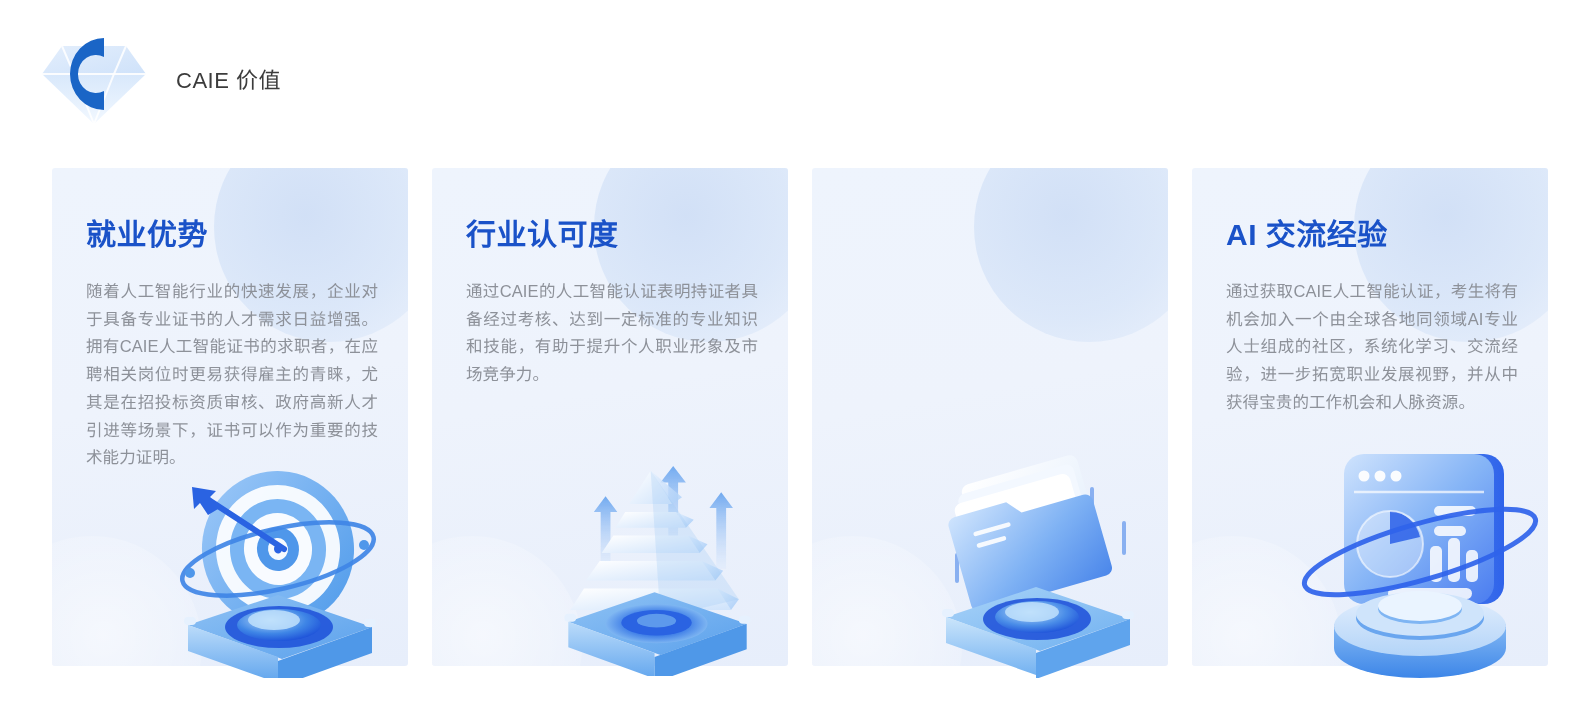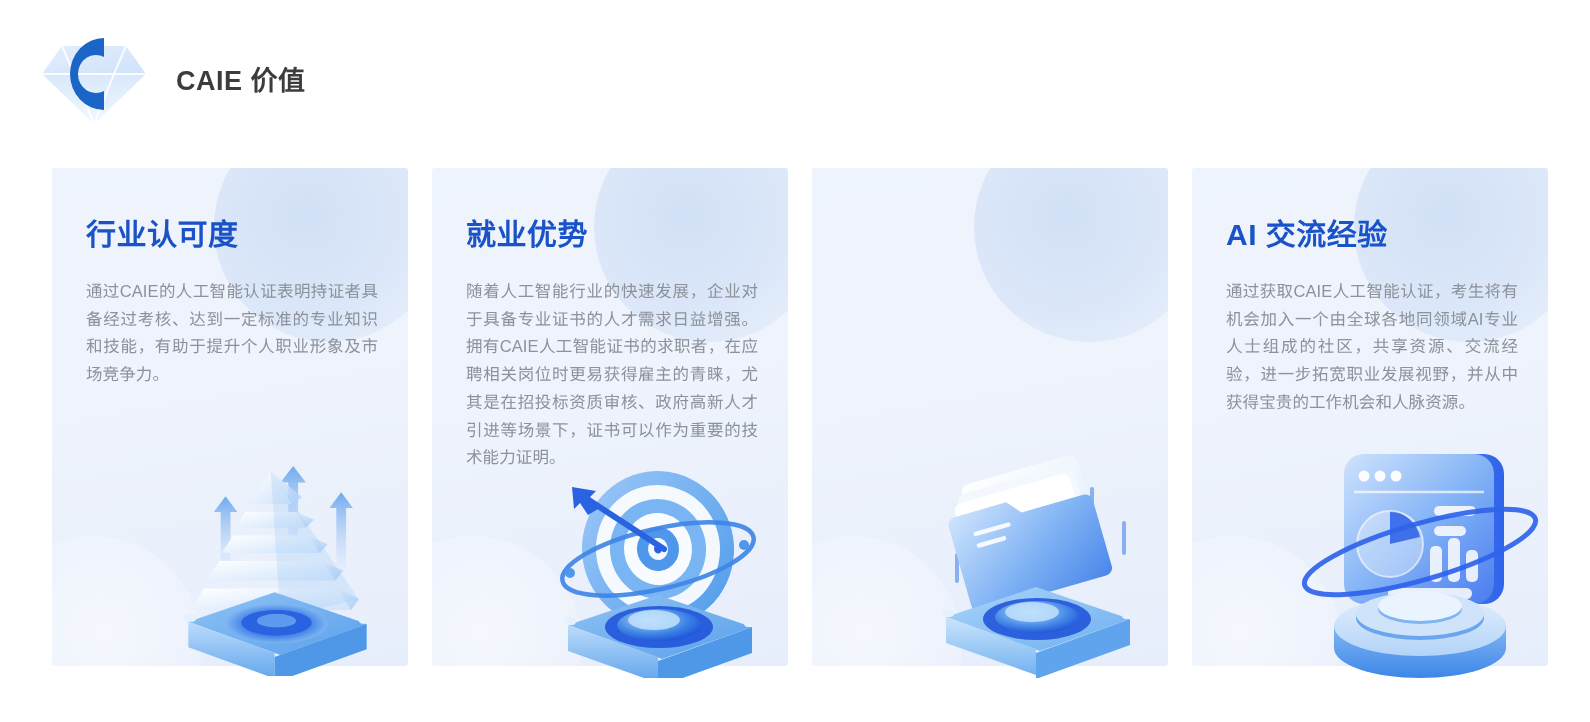--- a/index.html
+++ b/index.html
@@ -31,22 +31,22 @@
     height: 100px;
   }
   .logo-mark {
     width: 120px;
     height: 100px;
     position: relative;
     flex: 0 0 auto;
   }
   .logo-mark svg { display: block; }
   .header-title {
-    font-size: 27px;
-    font-weight: 700;
+    font-size: 22px;
+    font-weight: 400;
     color: #3c3c3c;
     letter-spacing: 0.5px;
     white-space: nowrap;
     line-height: 1;
     padding-top: 6px;
   }
 
   
   .cards {
     position: absolute;
@@ -161,20 +161,84 @@
 
         <path d="M70 10 A34 36 0 1 0 70 82 L70 63 A18 19 0 1 1 70 29 Z" fill="#1a65c6"></path>
         <path d="M42 14 h30 v16 h-30 z" fill="#1a65c6" opacity="0"></path>
       </svg>
     </span>
     <span class="header-title">CAIE 价值</span>
   </div>
 
   <div class="cards">
 
+    <div class="card card-2">
+      <div class="card-clip">
+        <span class="blob"></span>
+        <span class="blob-2"></span>
+      </div>
+      <div class="card-title">就业优势</div>
+      <div class="card-body">随着人工智能行业的快速发展，企业对于具备专业证书的人才需求日益增强。拥有CAIE人工智能证书的求职者，在应聘相关岗位时更易获得雇主的青睐，尤其是在招投标资质审核、政府高新人才引进等场景下，证书可以作为重要的技术能力证明。</div>
+      <span class="illus">
+        <svg viewBox="0 0 250 215" aria-hidden="true">
+          <defs>
+            <linearGradient id="tgtG" x1="0" y1="0" x2="1" y2="1">
+              <stop offset="0%" stop-color="#9ec9f8"></stop>
+              <stop offset="100%" stop-color="#4e9aea"></stop>
+            </linearGradient>
+            <linearGradient id="baseTop2" x1="0" y1="0" x2="1" y2="1">
+              <stop offset="0%" stop-color="#8fc2f4"></stop>
+              <stop offset="100%" stop-color="#5ba1ec"></stop>
+            </linearGradient>
+            <linearGradient id="baseSide2" x1="0" y1="0" x2="0" y2="1">
+              <stop offset="0%" stop-color="#bcdcfa"></stop>
+              <stop offset="100%" stop-color="#5fa4ed"></stop>
+            </linearGradient>
+            <radialGradient id="dome2" cx="40%" cy="35%" r="70%">
+              <stop offset="0%" stop-color="#bfe0fb"></stop>
+              <stop offset="60%" stop-color="#3f86e6"></stop>
+              <stop offset="100%" stop-color="#1c4fd8"></stop>
+            </radialGradient>
+          </defs>
+
+          <g transform="translate(126,86) rotate(-8)">
+            <ellipse cx="0" cy="0" rx="76" ry="78" fill="url(#tgtG)"></ellipse>
+            <ellipse cx="0" cy="0" rx="62" ry="64" fill="#ffffff" opacity="0.92"></ellipse>
+            <ellipse cx="0" cy="0" rx="48" ry="50" fill="#7ab5f3"></ellipse>
+            <ellipse cx="0" cy="0" rx="34" ry="36" fill="#ffffff" opacity="0.95"></ellipse>
+            <ellipse cx="0" cy="0" rx="21" ry="22" fill="#4f97ea"></ellipse>
+            <ellipse cx="0" cy="0" rx="10" ry="11" fill="#ffffff" opacity="0.95"></ellipse>
+            <ellipse cx="0" cy="0" rx="4" ry="4.5" fill="#2a63e2"></ellipse>
+          </g>
+
+          <g>
+            <ellipse cx="126" cy="96" rx="98" ry="30" fill="none" stroke="#3f86e6" stroke-width="4.5" transform="rotate(-13 126 96)" opacity="0.92"></ellipse>
+            <circle cx="38" cy="110" r="5" fill="#4f97ea"></circle>
+            <circle cx="212" cy="82" r="5" fill="#4f97ea"></circle>
+          </g>
+
+          <g>
+            <line x1="46" y1="30" x2="132" y2="86" stroke="#2a63e2" stroke-width="6" stroke-linecap="round"></line>
+            <path d="M40 24 l24 4 l-6 6 l8 12 l-10 6 l-8 -12 l-6 6 z" fill="#2a63e2"></path>
+          </g>
+
+          <g transform="translate(0,4)">
+            <path d="M36 158 l90 -30 l94 32 l-90 32 z" fill="url(#baseTop2)"></path>
+            <path d="M36 158 v26 l90 32 v-26 z" fill="url(#baseSide2)"></path>
+            <path d="M220 160 v26 l-94 34 v-26 z" fill="#4f98e8"></path>
+            <ellipse cx="127" cy="160" rx="54" ry="21" fill="#1c4fd8" opacity="0.85"></ellipse>
+            <ellipse cx="127" cy="158" rx="42" ry="16" fill="url(#dome2)"></ellipse>
+            <ellipse cx="122" cy="153" rx="26" ry="10" fill="#bfe0fb" opacity="0.85"></ellipse>
+            <rect x="32" y="150" width="12" height="8" rx="4" fill="#e6f1fe"></rect>
+            <rect x="212" y="152" width="12" height="8" rx="4" fill="#e6f1fe"></rect>
+          </g>
+        </svg>
+      </span>
+    </div>
+
     <div class="card card-1">
       <div class="card-clip">
         <span class="blob"></span>
         <span class="blob-2"></span>
       </div>
       <div class="card-title">行业认可度</div>
       <div class="card-body">通过CAIE的人工智能认证表明持证者具备经过考核、达到一定标准的专业知识和技能，有助于提升个人职业形象及市场竞争力。</div>
       <span class="illus">
         <svg viewBox="0 0 250 235" aria-hidden="true">
           <defs>
@@ -234,84 +298,20 @@
             <ellipse cx="124" cy="177" rx="36" ry="13" fill="#2a63e2"></ellipse>
             <ellipse cx="124" cy="175" rx="20" ry="7" fill="#6aa6ef" opacity="0.8"></ellipse>
 
             <rect x="30" y="168" width="12" height="8" rx="4" fill="#e6f1fe"></rect>
             <rect x="208" y="170" width="12" height="8" rx="4" fill="#e6f1fe"></rect>
           </g>
         </svg>
       </span>
     </div>
 
-    <div class="card card-2">
-      <div class="card-clip">
-        <span class="blob"></span>
-        <span class="blob-2"></span>
-      </div>
-      <div class="card-title">就业优势</div>
-      <div class="card-body">随着人工智能行业的快速发展，企业对于具备专业证书的人才需求日益增强。拥有CAIE人工智能证书的求职者，在应聘相关岗位时更易获得雇主的青睐，尤其是在招投标资质审核、政府高新人才引进等场景下，证书可以作为重要的技术能力证明。</div>
-      <span class="illus">
-        <svg viewBox="0 0 250 215" aria-hidden="true">
-          <defs>
-            <linearGradient id="tgtG" x1="0" y1="0" x2="1" y2="1">
-              <stop offset="0%" stop-color="#9ec9f8"></stop>
-              <stop offset="100%" stop-color="#4e9aea"></stop>
-            </linearGradient>
-            <linearGradient id="baseTop2" x1="0" y1="0" x2="1" y2="1">
-              <stop offset="0%" stop-color="#8fc2f4"></stop>
-              <stop offset="100%" stop-color="#5ba1ec"></stop>
-            </linearGradient>
-            <linearGradient id="baseSide2" x1="0" y1="0" x2="0" y2="1">
-              <stop offset="0%" stop-color="#bcdcfa"></stop>
-              <stop offset="100%" stop-color="#5fa4ed"></stop>
-            </linearGradient>
-            <radialGradient id="dome2" cx="40%" cy="35%" r="70%">
-              <stop offset="0%" stop-color="#bfe0fb"></stop>
-              <stop offset="60%" stop-color="#3f86e6"></stop>
-              <stop offset="100%" stop-color="#1c4fd8"></stop>
-            </radialGradient>
-          </defs>
-
-          <g transform="translate(126,86) rotate(-8)">
-            <ellipse cx="0" cy="0" rx="76" ry="78" fill="url(#tgtG)"></ellipse>
-            <ellipse cx="0" cy="0" rx="62" ry="64" fill="#ffffff" opacity="0.92"></ellipse>
-            <ellipse cx="0" cy="0" rx="48" ry="50" fill="#7ab5f3"></ellipse>
-            <ellipse cx="0" cy="0" rx="34" ry="36" fill="#ffffff" opacity="0.95"></ellipse>
-            <ellipse cx="0" cy="0" rx="21" ry="22" fill="#4f97ea"></ellipse>
-            <ellipse cx="0" cy="0" rx="10" ry="11" fill="#ffffff" opacity="0.95"></ellipse>
-            <ellipse cx="0" cy="0" rx="4" ry="4.5" fill="#2a63e2"></ellipse>
-          </g>
-
-          <g>
-            <ellipse cx="126" cy="96" rx="98" ry="30" fill="none" stroke="#3f86e6" stroke-width="4.5" transform="rotate(-13 126 96)" opacity="0.92"></ellipse>
-            <circle cx="38" cy="110" r="5" fill="#4f97ea"></circle>
-            <circle cx="212" cy="82" r="5" fill="#4f97ea"></circle>
-          </g>
-
-          <g>
-            <line x1="46" y1="30" x2="132" y2="86" stroke="#2a63e2" stroke-width="6" stroke-linecap="round"></line>
-            <path d="M40 24 l24 4 l-6 6 l8 12 l-10 6 l-8 -12 l-6 6 z" fill="#2a63e2"></path>
-          </g>
-
-          <g transform="translate(0,4)">
-            <path d="M36 158 l90 -30 l94 32 l-90 32 z" fill="url(#baseTop2)"></path>
-            <path d="M36 158 v26 l90 32 v-26 z" fill="url(#baseSide2)"></path>
-            <path d="M220 160 v26 l-94 34 v-26 z" fill="#4f98e8"></path>
-            <ellipse cx="127" cy="160" rx="54" ry="21" fill="#1c4fd8" opacity="0.85"></ellipse>
-            <ellipse cx="127" cy="158" rx="42" ry="16" fill="url(#dome2)"></ellipse>
-            <ellipse cx="122" cy="153" rx="26" ry="10" fill="#bfe0fb" opacity="0.85"></ellipse>
-            <rect x="32" y="150" width="12" height="8" rx="4" fill="#e6f1fe"></rect>
-            <rect x="212" y="152" width="12" height="8" rx="4" fill="#e6f1fe"></rect>
-          </g>
-        </svg>
-      </span>
-    </div>
-
     <div class="card card-3">
       <div class="card-clip">
         <span class="blob"></span>
         <span class="blob-2"></span>
       </div>
       <span class="illus">
         <svg viewBox="0 0 250 225" aria-hidden="true">
           <defs>
             <linearGradient id="folderG" x1="0" y1="0" x2="1" y2="1">
               <stop offset="0%" stop-color="#cfe4fd"></stop>
@@ -371,21 +371,21 @@
         </svg>
       </span>
     </div>
 
     <div class="card card-4">
       <div class="card-clip">
         <span class="blob"></span>
         <span class="blob-2"></span>
       </div>
       <div class="card-title">AI 交流经验</div>
-      <div class="card-body">通过获取CAIE人工智能认证，考生将有机会加入一个由全球各地同领域AI专业人士组成的社区，共享资源、交流经验，进一步拓宽职业发展视野，并从中获得宝贵的工作机会和人脉资源。</div>
+      <div class="card-body">通过获取CAIE人工智能认证，考生将有机会加入一个由全球各地同领域AI专业人士组成的社区，系统化学习、交流经验，进一步拓宽职业发展视野，并从中获得宝贵的工作机会和人脉资源。</div>
       <span class="illus">
         <svg viewBox="0 0 262 240" aria-hidden="true">
           <defs>
             <linearGradient id="winG" x1="0" y1="0" x2="1" y2="1">
               <stop offset="0%" stop-color="#cfe3fd"></stop>
               <stop offset="50%" stop-color="#85b4f6"></stop>
               <stop offset="100%" stop-color="#4a7cf0"></stop>
             </linearGradient>
             <linearGradient id="winEdge" x1="0" y1="0" x2="1" y2="0">
               <stop offset="0%" stop-color="#76aaf3"></stop>

